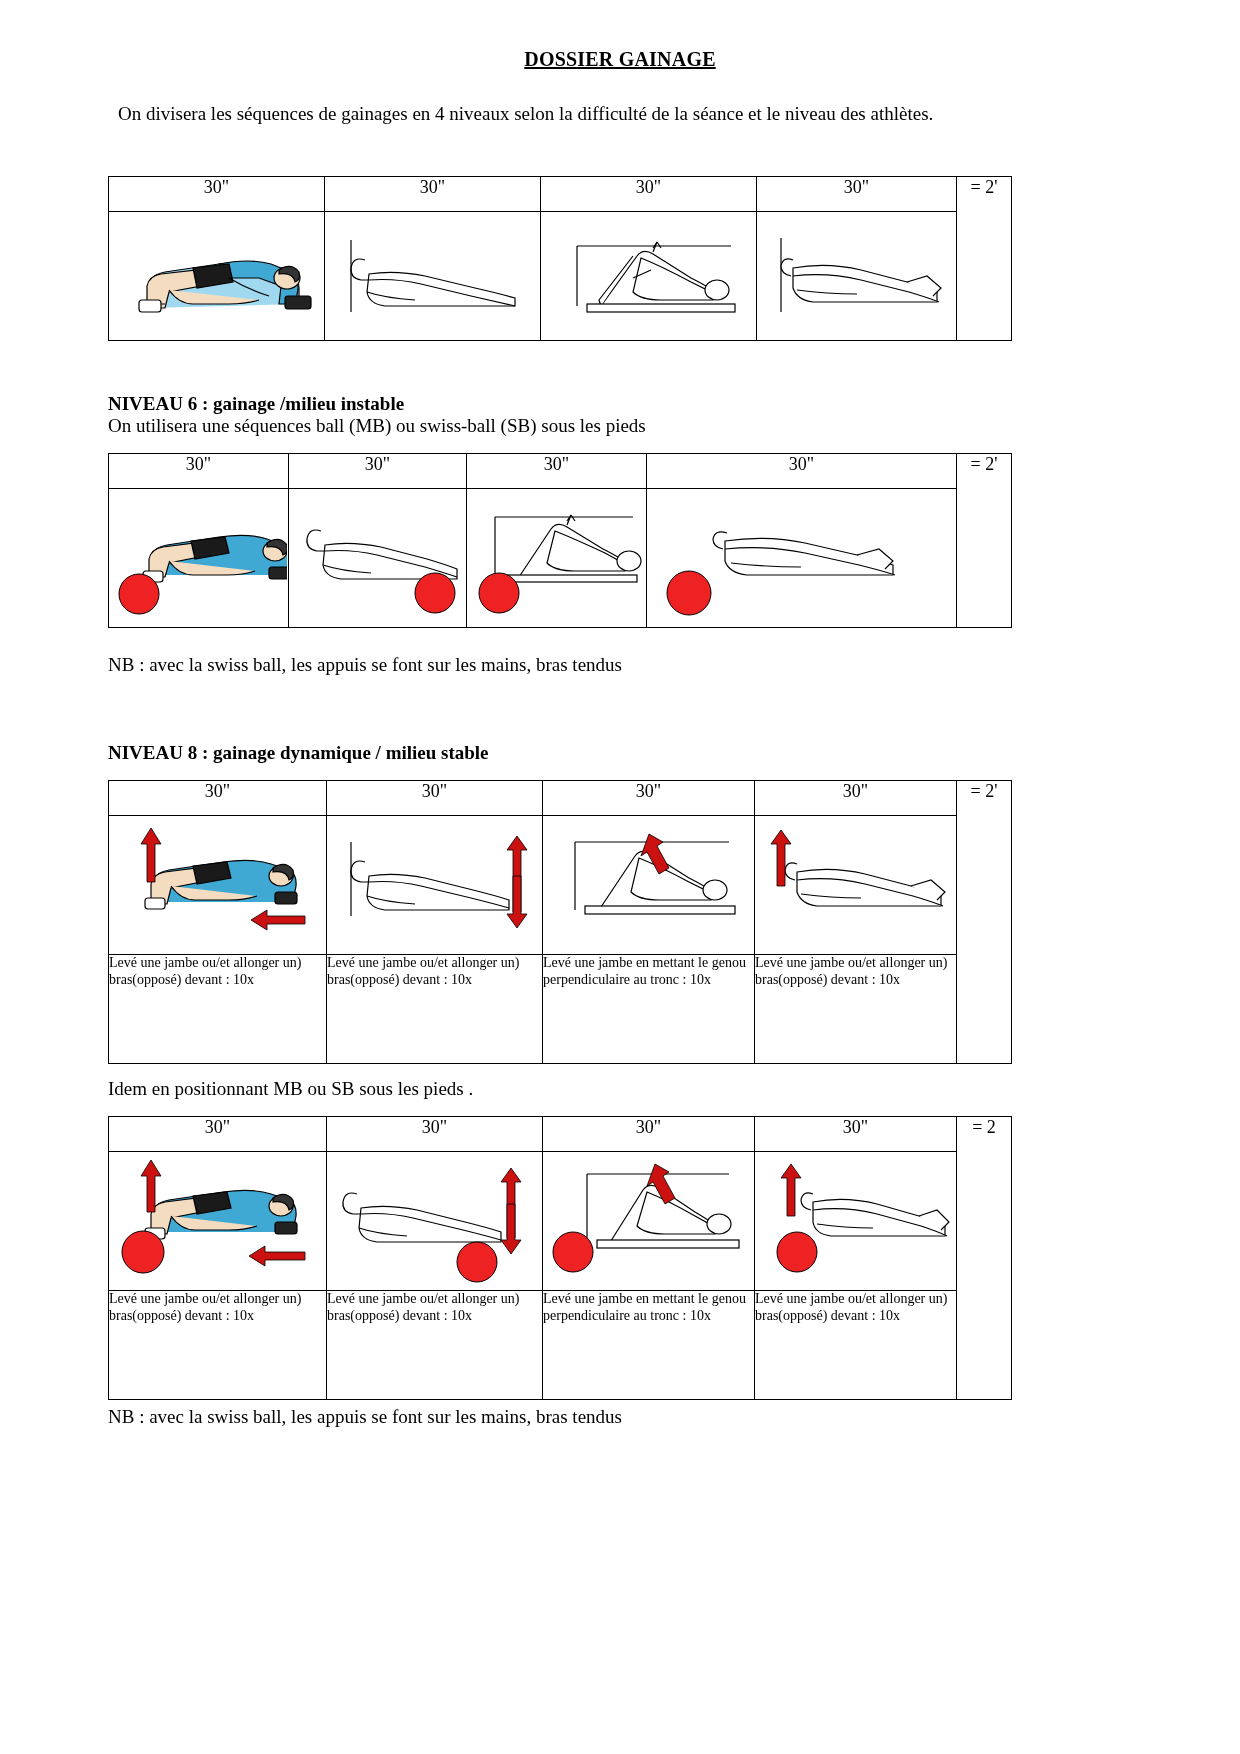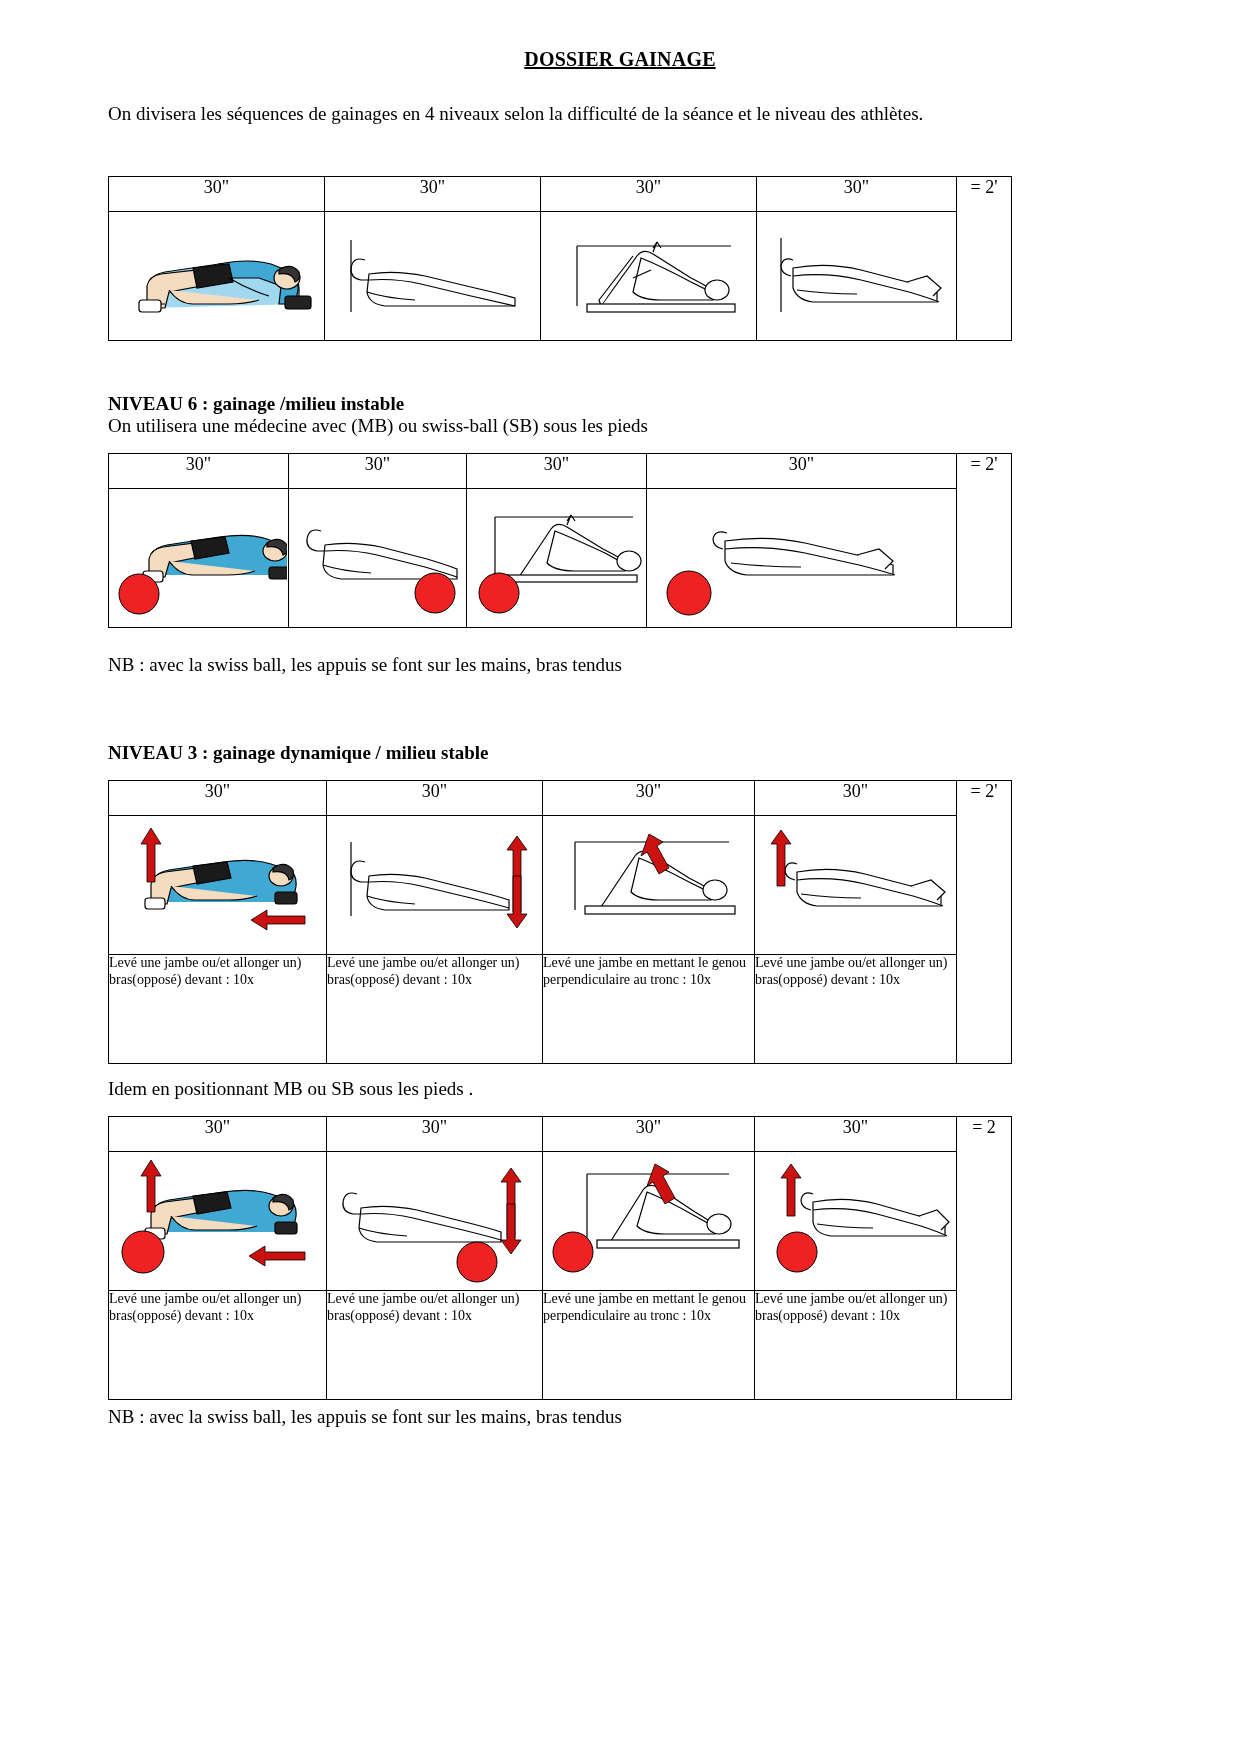--- a/index.html
+++ b/index.html
@@ -32,21 +32,21 @@
     text-align: center;
     font-weight: bold;
     font-size: 20px;
     text-decoration: underline;
     letter-spacing: 0.2px;
     margin: 0 0 30px 0;
   }
   .para {
     font-size: 19px;
     line-height: 1.32;
-    margin: 0 0 8px 0;
+    margin: 0 0 8px 10px;
   }
   .section-head {
     font-size: 19px;
     font-weight: bold;
     margin: 26px 0 0 0;
   }
   .section-sub {
     font-size: 19px;
     margin: 0 0 0 0;
   }
@@ -201,21 +201,21 @@
               </g>
             </svg>
           </div>
         </td>
       </tr>
     </tbody>
       </table>
 
     <div class="spacer-md"></div>
     <div class="section-head">NIVEAU 6 : gainage  /milieu instable</div>
-    <div class="section-sub">On utilisera une médecine avec (MB) ou swiss-ball (SB) sous les pieds</div>
+    <div class="section-sub">On utilisera une séquences ball (MB) ou swiss-ball (SB) sous les pieds</div>
 
     <table class="grid">
       <colgroup>
         <col style="width:180px">
           <col style="width:178px">
           <col style="width:180px">
           <col style="width:310px">
           <col style="width:55px">
       </colgroup>
       <tbody>
@@ -288,21 +288,21 @@
           </div>
         </td>
         <td class="blank" style="border-top:none;"></td>
       </tr>
     </tbody>
       </table>
 
     <div class="nb">NB : avec la swiss ball, les appuis se font sur les mains, bras tendus</div>
 
     <div class="spacer-lg"></div>
-    <div class="section-head">NIVEAU 3 : gainage dynamique / milieu stable</div>
+    <div class="section-head">NIVEAU 8 : gainage dynamique / milieu stable</div>
 
     <table class="grid">
       <colgroup>
         <col style="width:218px">
           <col style="width:216px">
           <col style="width:212px">
           <col style="width:202px">
           <col style="width:55px">
       </colgroup>
       <tbody>

